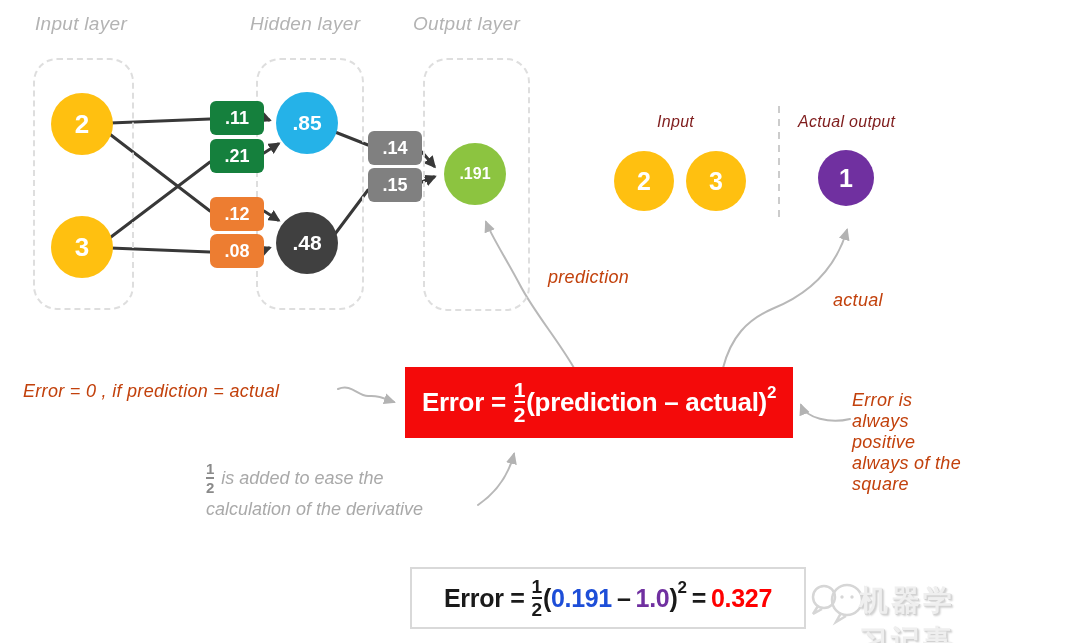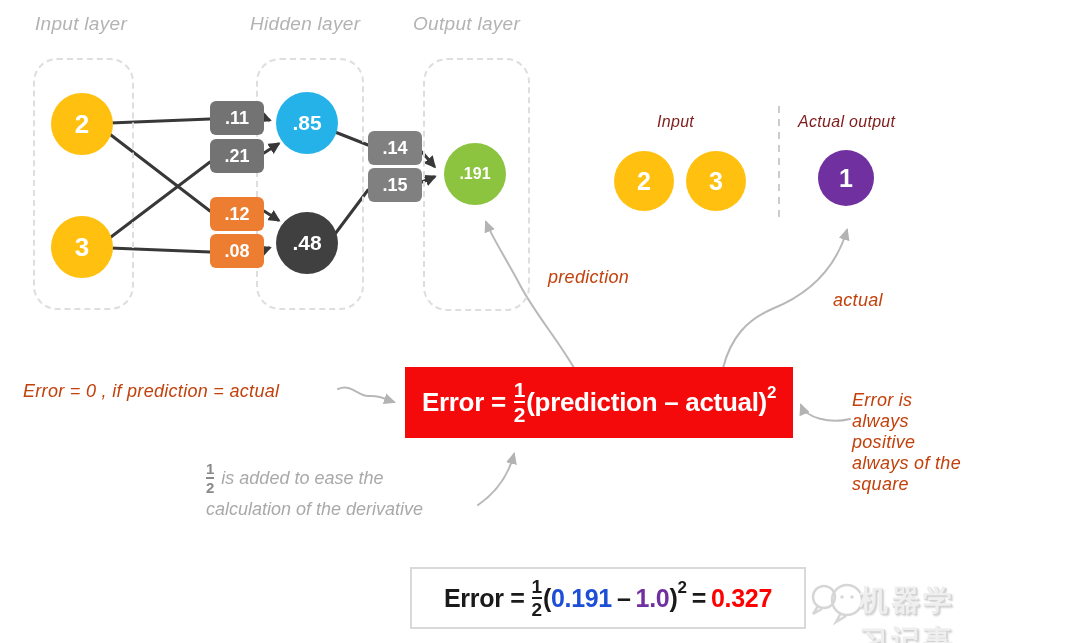--- a/index.html
+++ b/index.html
@@ -13,21 +13,21 @@
   .small-label{font-size:16px;color:#7f1d1d;}
   .frame{position:absolute;border:2px dashed #dedede;border-radius:24px;}
   .node{
     position:absolute;border-radius:50%;color:#fff;font-weight:bold;
     display:flex;align-items:center;justify-content:center;
   }
   .wbox{
     position:absolute;width:54px;height:34px;border-radius:6px;color:#fff;font-weight:bold;
     font-size:18px;display:flex;align-items:center;justify-content:center;
   }
-  .blue{background:#737373;} .orange{background:#ED7D31;} .gray{background:#808080;}
+  .blue{background:#15803d;} .orange{background:#ED7D31;} .gray{background:#808080;}
   .frac{display:inline-flex;flex-direction:column;align-items:center;line-height:1.05;font-weight:bold;}
   .frac .fden{border-top:2px solid currentColor;padding-top:1px;}
   .exp{display:inline-block;font-size:17px;transform:translateY(-10px);font-weight:bold;}
   .error-box{
     position:absolute;left:405px;top:367px;width:388px;height:71px;background:#F40A0A;
     color:#ffffff;display:flex;align-items:center;justify-content:center;
     font-weight:bold;font-size:26px;letter-spacing:-.3px;white-space:nowrap;
   }
   .error-box .frac{font-size:21px;margin:0 1px;}
   .error-box .lhs{margin-right:7px;}
@@ -110,21 +110,21 @@
 
   <div class="node" style="left:51px;top:93px;width:62px;height:62px;background:#FFC010;font-size:26px;">2</div>
   <div class="node" style="left:51px;top:216px;width:62px;height:62px;background:#FFC010;font-size:26px;">3</div>
   <div class="node" style="left:276px;top:92px;width:62px;height:62px;background:#25B2E8;font-size:21px;">.85</div>
   <div class="node" style="left:276px;top:212px;width:62px;height:62px;background:#404040;font-size:21px;">.48</div>
   <div class="node" style="left:444px;top:143px;width:62px;height:62px;background:#8CC440;font-size:16px;">.191</div>
 
   <div class="wbox blue" style="left:210px;top:101px;">.11</div>
   <div class="wbox blue" style="left:210px;top:139px;">.21</div>
   <div class="wbox orange" style="left:210px;top:197px;">.12</div>
-  <div class="wbox orange" style="left:210px;top:234px;">.08</div>
+  <div class="wbox orange" style="left:210px;top:234px;border-radius:7px;">.08</div>
   <div class="wbox gray" style="left:368px;top:131px;">.14</div>
   <div class="wbox gray" style="left:368px;top:168px;">.15</div>
 
   <div class="hand small-label" style="left:657px;top:113px;">Input</div>
   <div class="hand small-label" style="left:798px;top:113px;">Actual output</div>
   <div class="node" style="left:614px;top:151px;width:60px;height:60px;background:#FFC010;font-size:25px;">2</div>
   <div class="node" style="left:686px;top:151px;width:60px;height:60px;background:#FFC010;font-size:25px;">3</div>
   <div class="node" style="left:818px;top:150px;width:56px;height:56px;background:#7030A0;font-size:25px;">1</div>
 
   <div class="hand note" style="left:548px;top:267px;">prediction</div>

